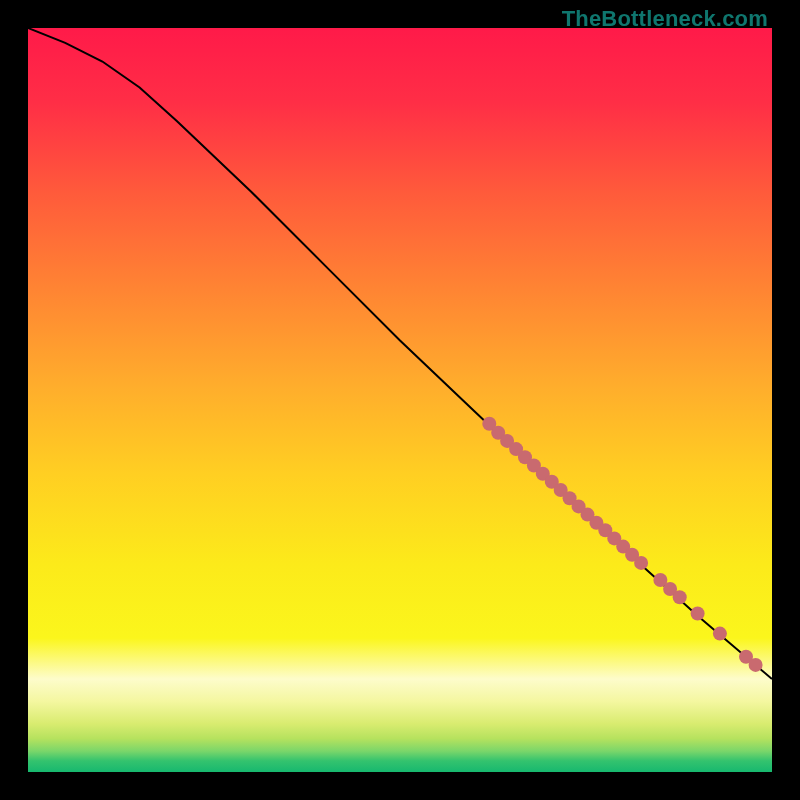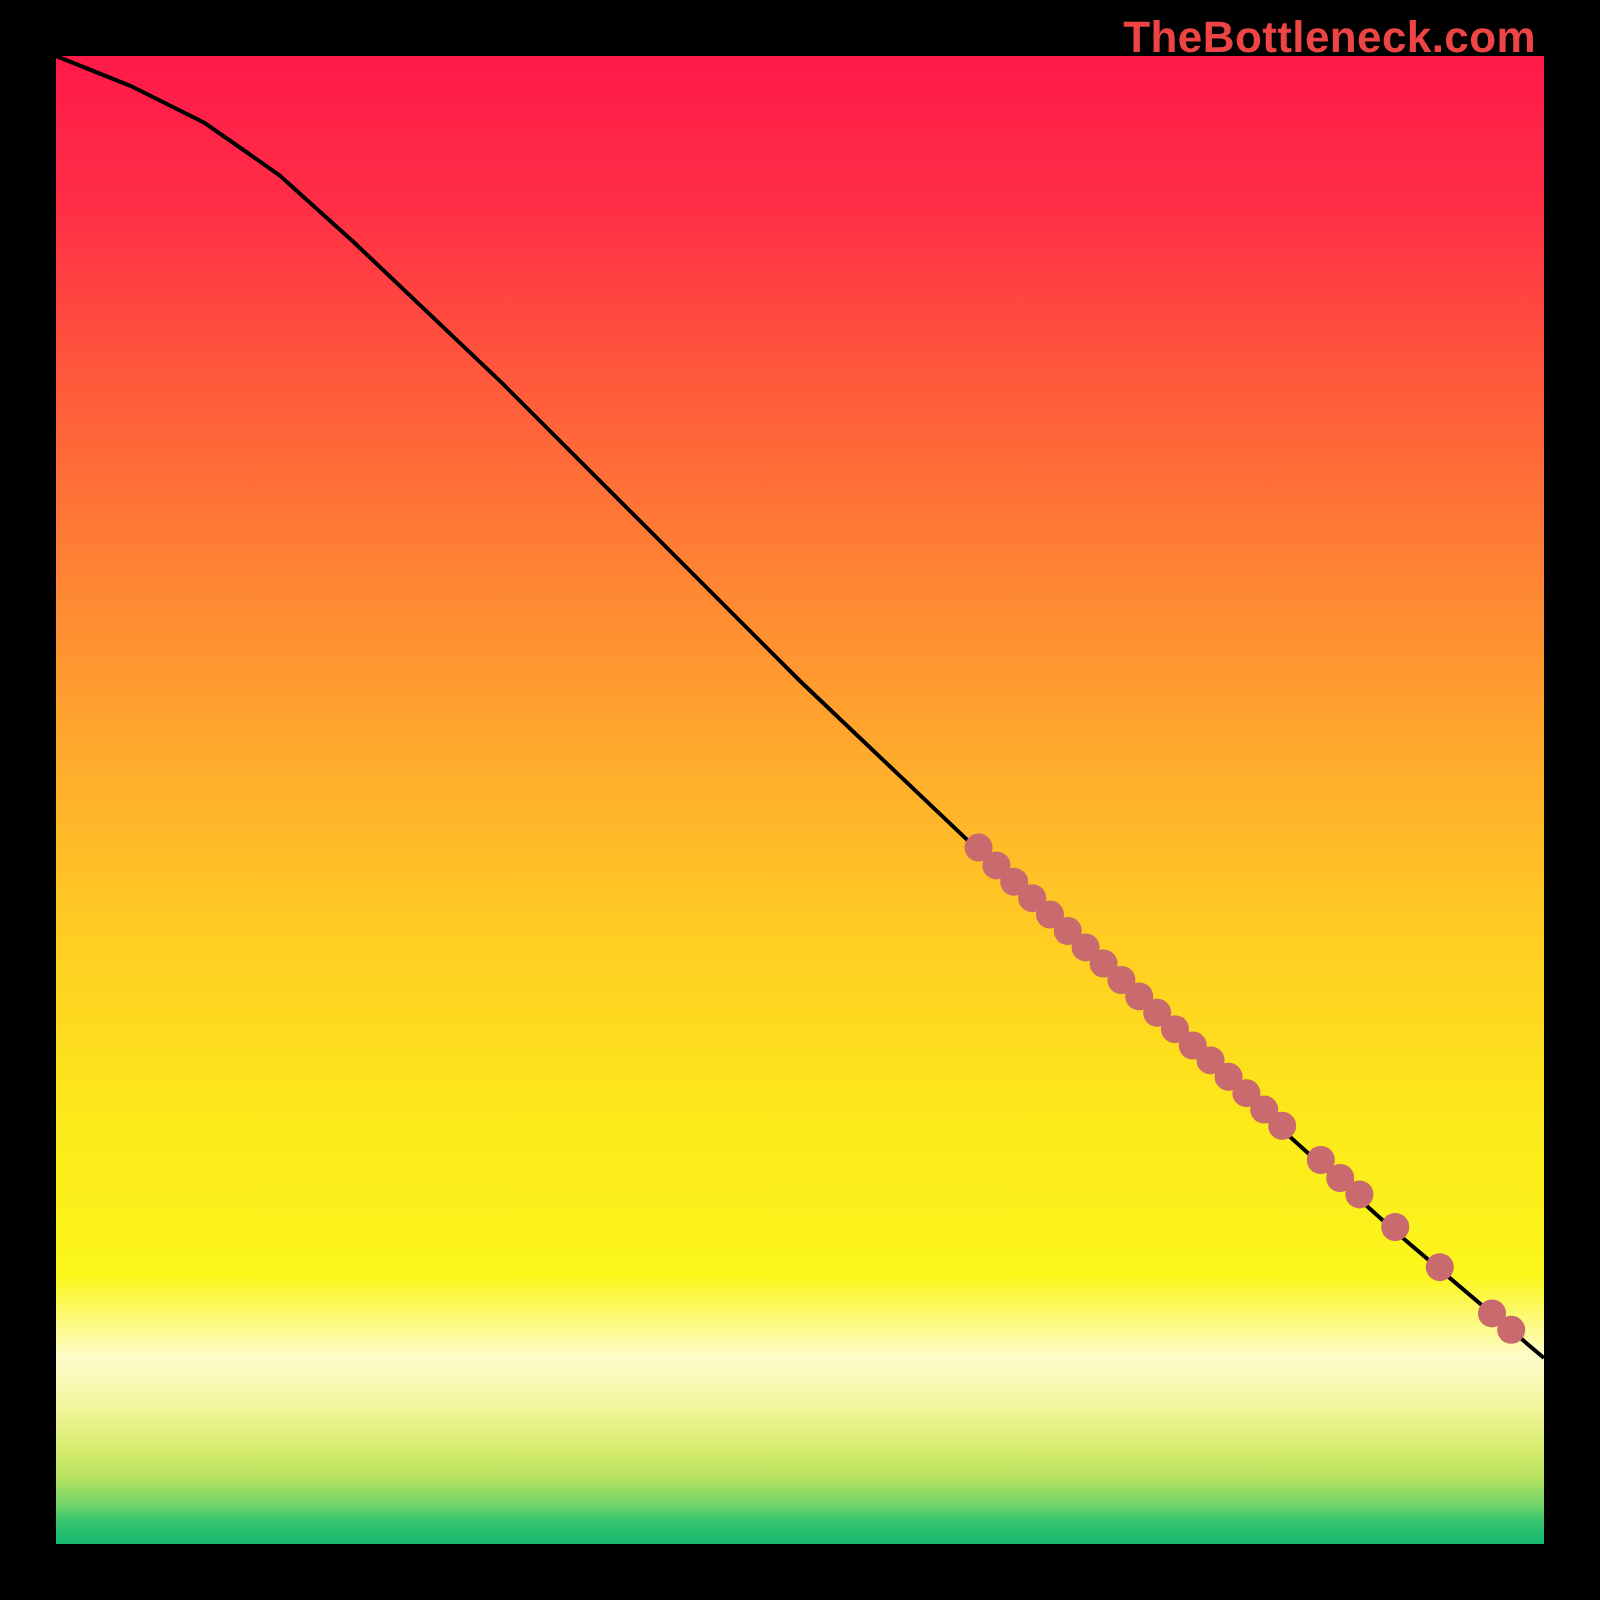--- a/index.html
+++ b/index.html
@@ -23,21 +23,21 @@
     position: absolute;
     left: 28px;
     top: 28px;
     width: 744px;
     height: 744px;
   }
   .watermark {
     position: absolute;
     top: 6px;
     right: 32px;
-    color: #ef4444;
+    color: #0f766e;
     font-size: 22px;
     font-weight: 600;
     letter-spacing: 0.2px;
     user-select: none;
   }
   svg { display: block; }
 </style>
 </head>
 <body>
 

